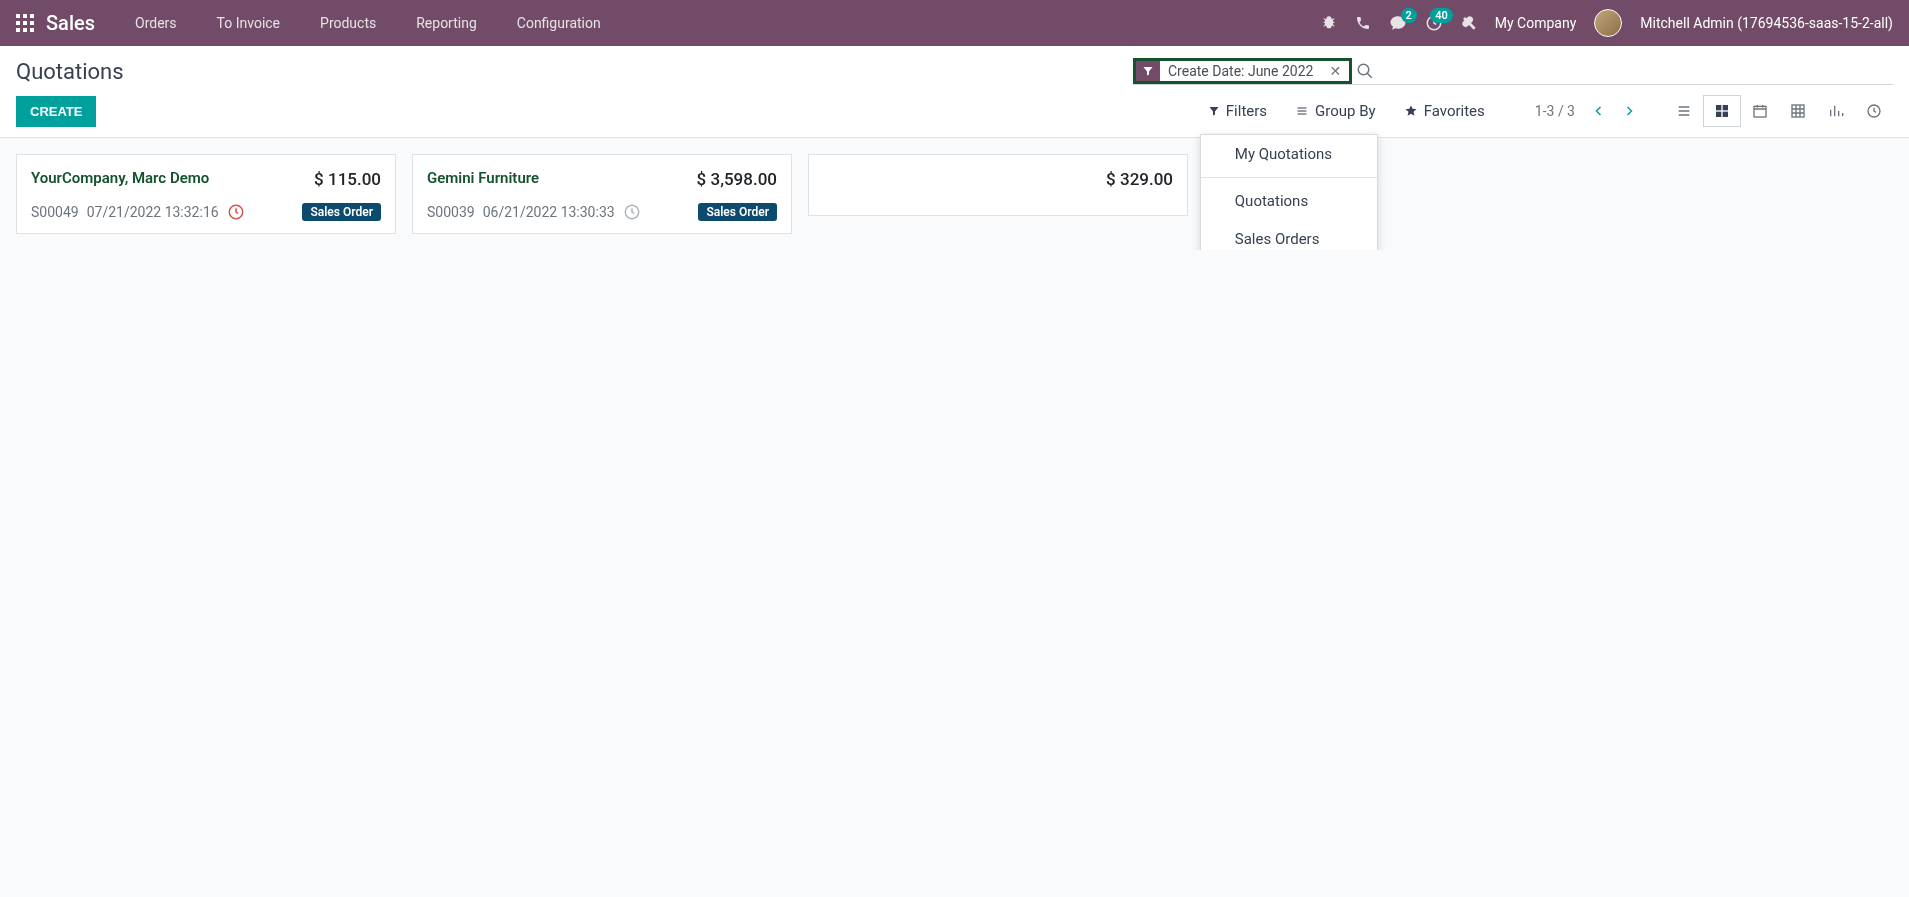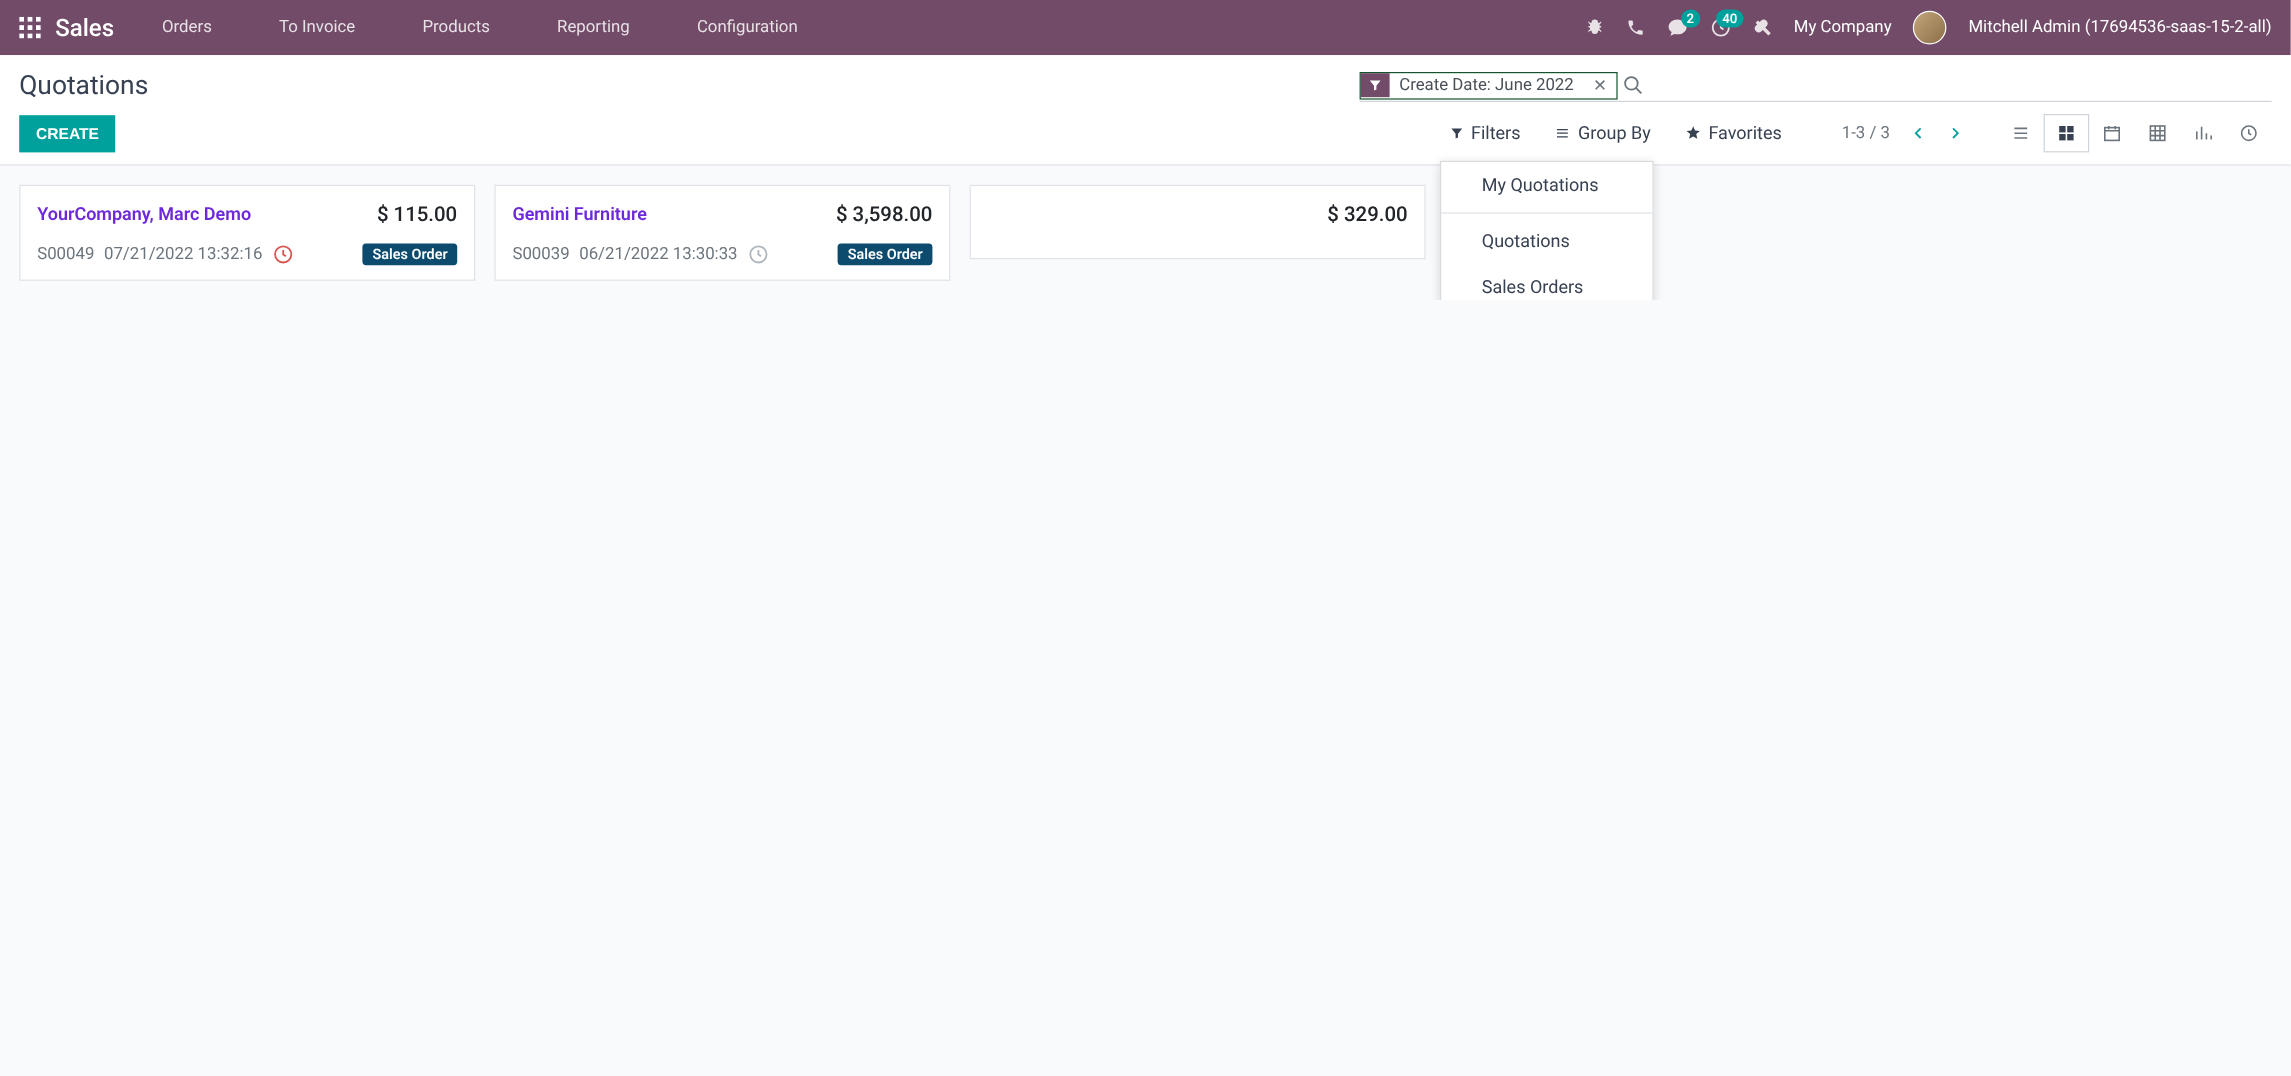--- a/index.html
+++ b/index.html
@@ -2,35 +2,35 @@
 <html><head>
 <meta charset="utf-8">
 <style>
 * { box-sizing: border-box; margin: 0; padding: 0; }
 body { font-family: -apple-system, BlinkMacSystemFont, "Segoe UI", Roboto, sans-serif; font-size: 14px; color: #374151; background: #f9fafb; }
 
 
 .topnav { background: #714B67; color: #fff; display: flex; align-items: center; height: 46px; padding: 0 16px; }
 .topnav .apps-icon { margin-right: 12px; display:flex; }
 .topnav .brand { font-size: 20px; font-weight: 500; margin-right: 24px; }
-.topnav .menu { display: flex; gap: 24px; }
+.topnav .menu { display: flex; gap: 8px; }
 .topnav .menu-item { padding: 0 16px; height: 46px; display: flex; align-items: center; cursor: pointer; color: #e8e1e6; }
 .spacer { flex: 1; }
 .topnav .right { display: flex; align-items: center; gap: 18px; }
 .topnav .icon-wrap { position: relative; display:flex; align-items:center; cursor:pointer; }
 .badge { position: absolute; top: -6px; right: -10px; background: #00A09D; color:#fff; font-size:11px; border-radius: 10px; padding: 1px 5px; font-weight:600; }
 .avatar { width: 28px; height: 28px; border-radius: 50%; background: linear-gradient(135deg,#c4a57b,#8b6f47); border:1px solid #fff; }
 .user-text { color:#fff; }
 
 
 .control-panel { background:#fff; border-bottom:1px solid #dee2e6; padding: 12px 16px 10px 16px; }
 .cp-top { display:flex; align-items:center; justify-content:space-between; margin-bottom:10px; }
 .breadcrumb { font-size: 22px; color:#374151; }
 .search-wrap { display:flex; align-items:center; width: 760px; border-bottom:1px solid #ced4da; position:relative; }
-.search-facet { display:flex; align-items:center; border:1px solid #14532d; }
+.search-facet { display:flex; align-items:center; border:3px solid #14532d; }
 .search-facet .facet-icon { background:#714B67; color:#fff; padding:4px 6px; display:flex; align-items:center; }
 .search-facet .facet-label { padding:2px 8px; color:#495057; }
 .search-facet .facet-remove { padding:2px 8px; color:#6c757d; cursor:pointer; }
 .search-input { flex:1; border:none; outline:none; padding:6px 8px; font-size:15px; background:transparent; }
 .search-btn { color:#6c757d; padding:4px; cursor:pointer; }
 
 .cp-bottom { display:flex; align-items:center; }
 .create-btn { background:#00A09D; color:#fff; border:none; padding:8px 14px; font-weight:600; cursor:pointer; text-transform:uppercase; font-size:13px; }
 .search-options { margin-left:auto; display:flex; gap:28px; position:relative; }
 .so-item { display:flex; align-items:center; gap:6px; cursor:pointer; color:#374151; font-size:15px; }
@@ -39,21 +39,21 @@
 .pager-arrows { display:flex; gap:18px; }
 .pager-arrow { color:#00A09D; cursor:pointer; }
 .view-switcher { display:flex; gap:0; margin-left:30px; }
 .vs-btn { width:38px; height:32px; display:flex; align-items:center; justify-content:center; cursor:pointer; color:#6c757d; }
 .vs-btn.active { border:1px solid #ced4da; }
 
 
 .kanban { padding:16px; display:flex; gap:16px; align-items:flex-start; }
 .kcard { width:380px; background:#fff; border:1px solid #dee2e6; padding:14px 14px 12px 14px; }
 .kcard-row1 { display:flex; justify-content:space-between; align-items:flex-start; margin-bottom:14px; }
-.kcard-title { font-weight:600; font-size:15px; color:#6d28d9; }
+.kcard-title { font-weight:600; font-size:15px; color:#14532d; }
 .kcard-amount { font-weight:500; font-size:17px; color:#212529; }
 .kcard-row2 { display:flex; align-items:center; gap:8px; color:#6c757d; font-size:14px; }
 .kcard-tag { margin-left:auto; padding:2px 8px; border-radius:3px; font-size:12px; font-weight:600; }
 .tag-filled { background:#0c4a6e; color:#fff; }
 .tag-outline { border:1px solid #00A09D; color:#00A09D; }
 .clock-icon { display:inline-flex; }
 .clock-red svg { stroke:#d9534f; }
 .clock-grey svg { stroke:#adb5bd; }
 
 

